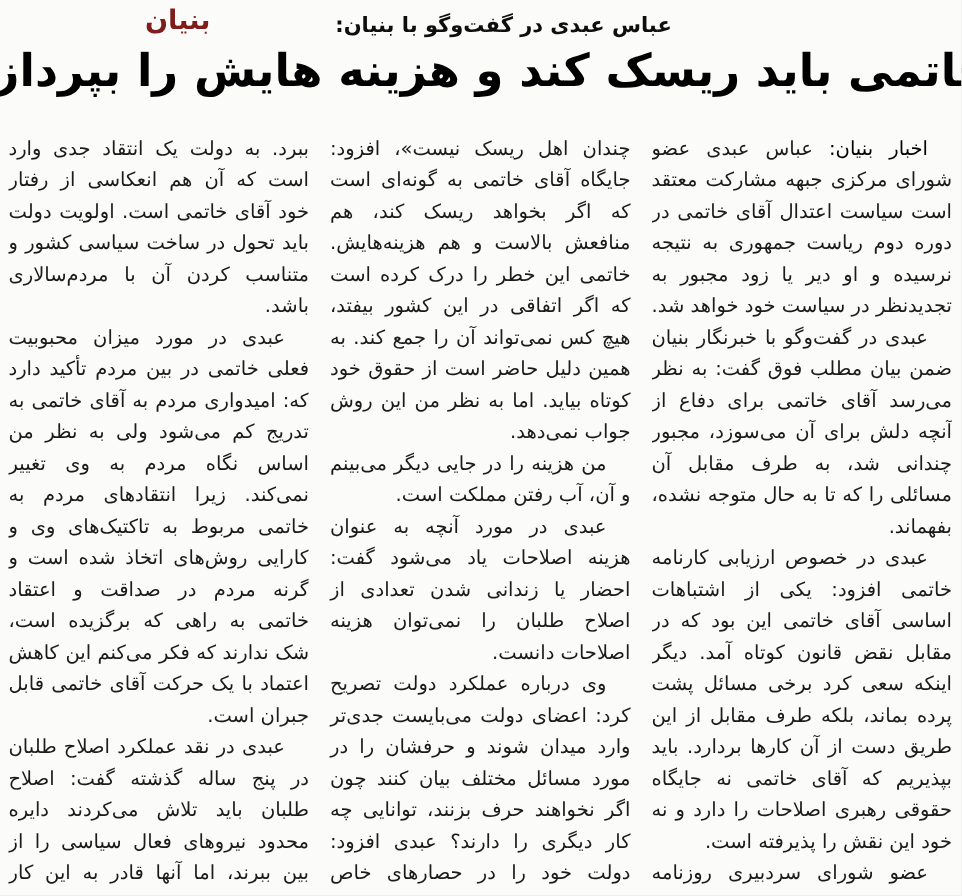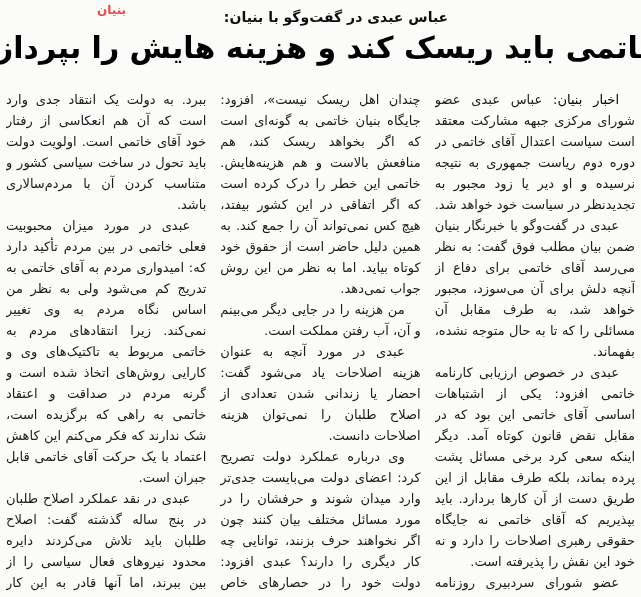--- a/index.html
+++ b/index.html
@@ -15,23 +15,23 @@
     background: #fbfbf9;
     color: #1b1b1b;
     font-family: "DejaVu Sans", sans-serif;
     overflow: hidden;
     direction: rtl;
   }
   .masthead {
     position: absolute;
     top: 3px;
     left: 97px;
-    font-size: 12px;
+    font-size: 18px;
     font-weight: bold;
-    color: #ef4444;
+    color: #7f1d1d;
     letter-spacing: 0.5px;
   }
   .kicker {
     position: absolute;
     top: 9px;
     left: 336px;
     transform: translateX(-50%);
     white-space: nowrap;
     font-size: 14px;
     font-weight: bold;
@@ -73,26 +73,26 @@
 </head>
 <body>
 
 <div class="page">
   <div class="masthead">بنیان</div>
   <div class="kicker">عباس عبدی در گفت‌وگو با بنیان:</div>
   <h1 class="headline">خاتمی باید ریسک کند و هزینه هایش را بپردازد</h1>
   <div class="columns">
     <div class="col">
         <p class="para indent"><b>اخبار بنیان: </b>عباس عبدی عضو شورای مرکزی جبهه مشارکت معتقد است سیاست اعتدال آقای خاتمی در دوره دوم ریاست جمهوری به نتیجه نرسیده و او دیر یا زود مجبور به تجدیدنظر در سیاست خود خواهد شد.</p>
-        <p class="para indent">عبدی در گفت‌وگو با خبرنگار بنیان ضمن بیان مطلب فوق گفت: به نظر می‌رسد آقای خاتمی برای دفاع از آنچه دلش برای آن می‌سوزد، مجبور خواهد شد، به طرف مقابل آن مسائلی را که تا به حال متوجه نشده، بفهماند.</p>
+        <p class="para indent">عبدی در گفت‌وگو با خبرنگار بنیان ضمن بیان مطلب فوق گفت: به نظر می‌رسد آقای خاتمی برای دفاع از آنچه دلش برای آن می‌سوزد، مجبور چندانی شد، به طرف مقابل آن مسائلی را که تا به حال متوجه نشده، بفهماند.</p>
         <p class="para indent">عبدی در خصوص ارزیابی کارنامه خاتمی افزود: یکی از اشتباهات اساسی آقای خاتمی این بود که در مقابل نقض قانون کوتاه آمد. دیگر اینکه سعی کرد برخی مسائل پشت پرده بماند، بلکه طرف مقابل از این طریق دست از آن کارها بردارد. باید بپذیریم که آقای خاتمی نه جایگاه حقوقی رهبری اصلاحات را دارد و نه خود این نقش را پذیرفته است.</p>
         <p class="para indent">عضو شورای سردبیری روزنامه نوروز ضمن اشاره به اینکه «آقای خاتمی</p>
       </div>
     <div class="col">
-        <p class="para">چندان اهل ریسک نیست»، افزود: جایگاه بنیان خاتمی به گونه‌ای است که اگر بخواهد ریسک کند، هم منافعش بالاست و هم هزینه‌هایش. خاتمی این خطر را درک کرده است که اگر اتفاقی در این کشور بیفتد، هیچ کس نمی‌تواند آن را جمع کند. به همین دلیل حاضر است از حقوق خود کوتاه بیاید. اما به نظر من این روش جواب نمی‌دهد.</p>
+        <p class="para">چندان اهل ریسک نیست»، افزود: جایگاه آقای خاتمی به گونه‌ای است که اگر بخواهد ریسک کند، هم منافعش بالاست و هم هزینه‌هایش. خاتمی این خطر را درک کرده است که اگر اتفاقی در این کشور بیفتد، هیچ کس نمی‌تواند آن را جمع کند. به همین دلیل حاضر است از حقوق خود کوتاه بیاید. اما به نظر من این روش جواب نمی‌دهد.</p>
         <p class="para indent">من هزینه را در جایی دیگر می‌بینم و آن، آب رفتن مملکت است.</p>
         <p class="para indent">عبدی در مورد آنچه به عنوان هزینه اصلاحات یاد می‌شود گفت: احضار یا زندانی شدن تعدادی از اصلاح طلبان را نمی‌توان هزینه اصلاحات دانست.</p>
         <p class="para indent">وی درباره عملکرد دولت تصریح کرد: اعضای دولت می‌بایست جدی‌تر وارد میدان شوند و حرفشان را در مورد مسائل مختلف بیان کنند چون اگر نخواهند حرف بزنند، توانایی چه کار دیگری را دارند؟ عبدی افزود: دولت خود را در حصارهای خاص اجرایی محصور کرده است که در آن حوزه هم کار چندانی نمی‌تواند پیش</p>
       </div>
     <div class="col">
         <p class="para">ببرد. به دولت یک انتقاد جدی وارد است که آن هم انعکاسی از رفتار خود آقای خاتمی است. اولویت دولت باید تحول در ساخت سیاسی کشور و متناسب کردن آن با مردم‌سالاری باشد.</p>
         <p class="para indent">عبدی در مورد میزان محبوبیت فعلی خاتمی در بین مردم تأکید دارد که: امیدواری مردم به آقای خاتمی به تدریج کم می‌شود ولی به نظر من اساس نگاه مردم به وی تغییر نمی‌کند. زیرا انتقادهای مردم به خاتمی مربوط به تاکتیک‌های وی و کارایی روش‌های اتخاذ شده است و گرنه مردم در صداقت و اعتقاد خاتمی به راهی که برگزیده است، شک ندارند که فکر می‌کنم این کاهش اعتماد با یک حرکت آقای خاتمی قابل جبران است.</p>
         <p class="para indent">عبدی در نقد عملکرد اصلاح طلبان در پنج ساله گذشته گفت: اصلاح طلبان باید تلاش می‌کردند دایره محدود نیروهای فعال سیاسی را از بین ببرند، اما آنها قادر به این کار نشدند و نتوانستند اندیشه و فرهنگ خودی و غیرخودی را بیش از این بشکافند.</p>
       </div>
   </div>

